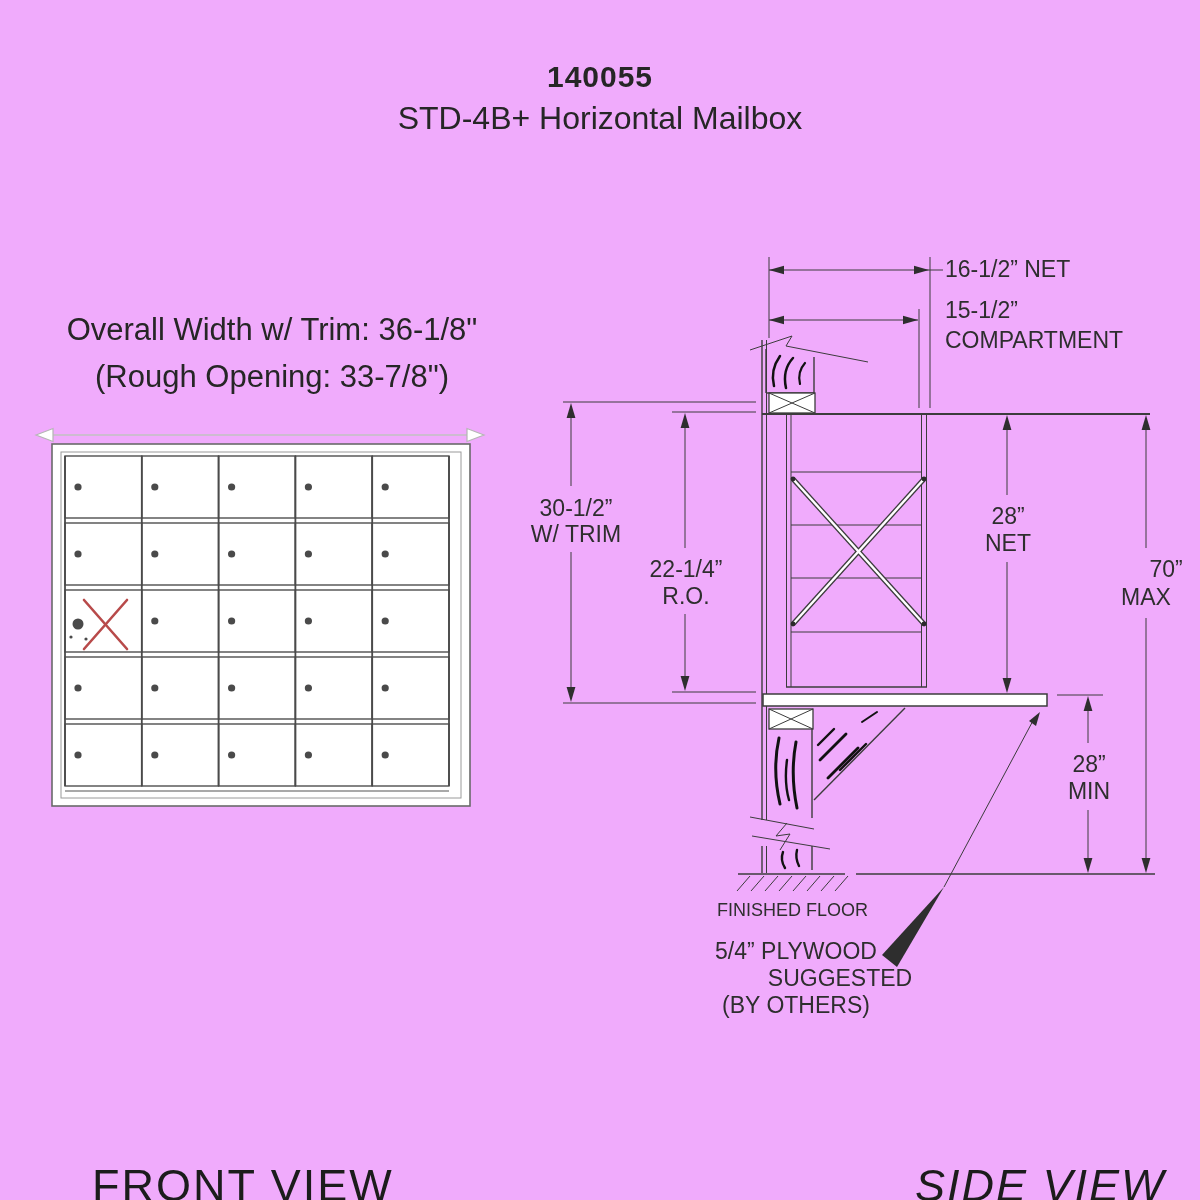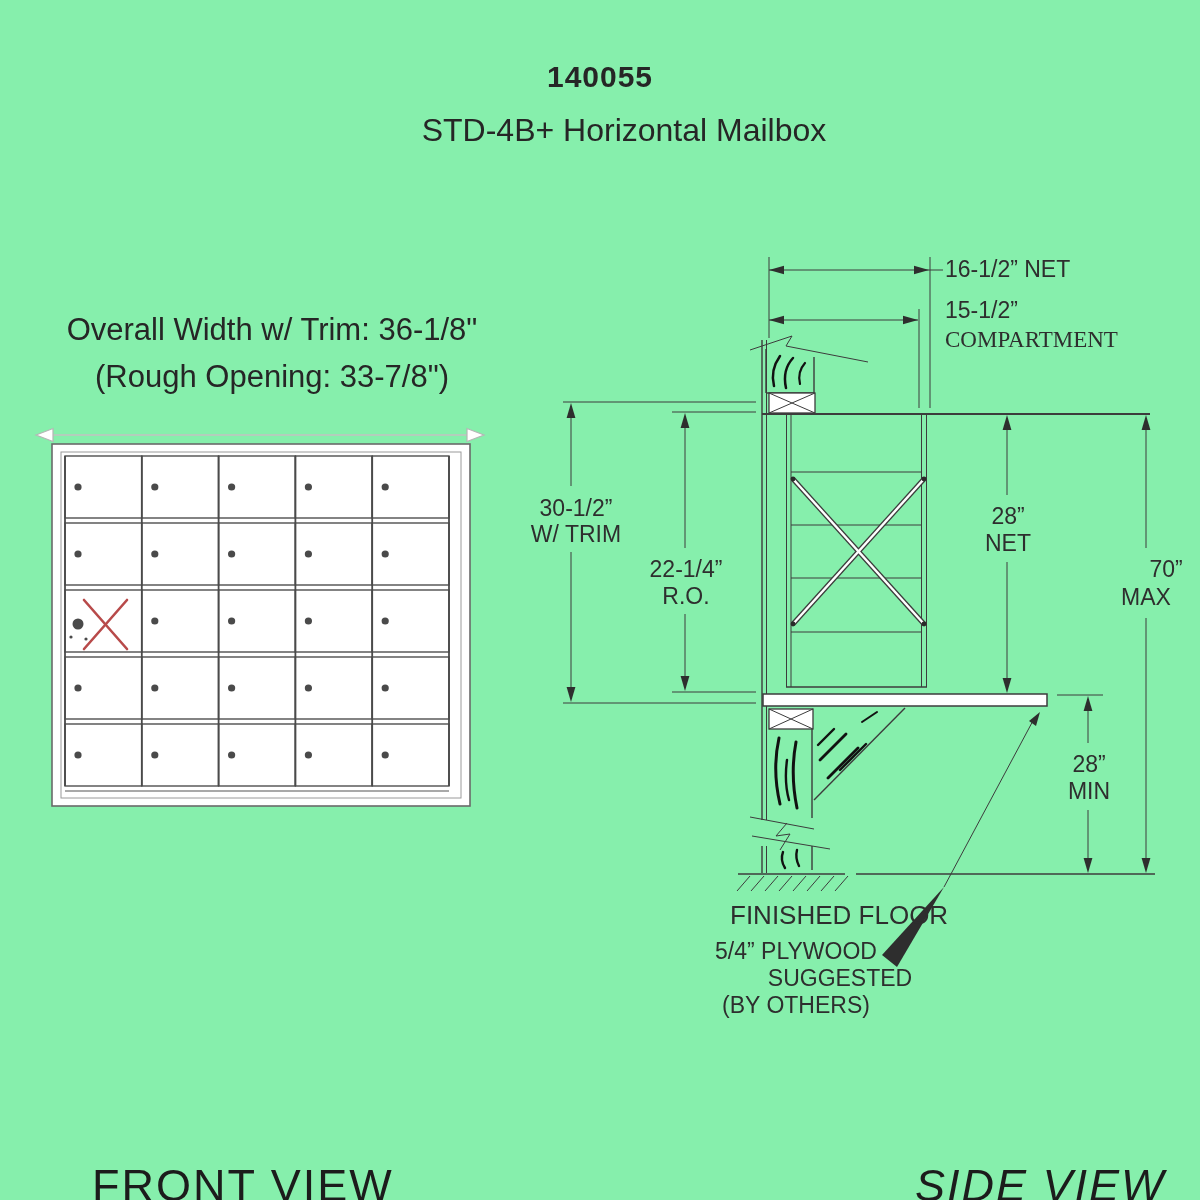--- a/index.html
+++ b/index.html
@@ -1,25 +1,25 @@
 <!DOCTYPE html>
 <html><head>
 <meta charset="utf-8">
 <style>
   html,body{margin:0;padding:0;background:#ffffff;}
-  .canvas{position:relative;width:1200px;height:1200px;background:#86efac;overflow:hidden;
+  .canvas{position:relative;width:1200px;height:1200px;background:#f0abfc;overflow:hidden;
           font-family:"Liberation Sans", sans-serif;color:#1f1f1f;}
   svg{position:absolute;left:0;top:0;}
   .t{position:absolute;white-space:nowrap;color:#262626;}
   .ctr{transform:translateX(-50%);text-align:center;}
   .title-model{font-size:30px;font-weight:bold;letter-spacing:1px;}
   .title-product{font-size:32px;}
   .note{font-size:31px;}
   .dim{font-size:23px;color:#2e2e2e;}
-  .floorlbl{font-size:26px;color:#2e2e2e;margin-left:13px;}
+  .floorlbl{font-size:18px;color:#2e2e2e;}
   .viewlbl{font-size:45px;letter-spacing:2px;color:#1c1c1c;margin-top:28px;}
   .door{fill:#ffffff;stroke:#4f4f4f;stroke-width:1.4;}
   .ln{stroke:#3c3c3c;fill:none;}
   .thin{stroke-width:1;}
   .med{stroke-width:1.4;}
   .thick{stroke-width:1.8;}
   .arr{fill:#2e2e2e;stroke:none;}
   .grain{stroke:#111;stroke-linecap:round;fill:none;}
 </style>
 </head>
@@ -239,28 +239,28 @@
 
       <g>
         <polygon class="arr" points="944,887 882,955 897,967"></polygon>
         <line class="ln thin" x1="944" y1="887" x2="1035" y2="717"></line>
         <polygon class="arr" points="1040,712 1036,726 1029,721"></polygon>
       </g>
     </g>
   </svg>
 
   <div class="t title-model ctr" style="left:600px;top:60px;">140055</div>
-  <div class="t title-product ctr" style="left:624px;top:100px;margin-top:12px;">STD-4B+ Horizontal Mailbox</div>
+  <div class="t title-product ctr" style="left:600px;top:100px;">STD-4B+ Horizontal Mailbox</div>
 
   <div class="t note ctr" style="left:272px;top:312px;">Overall Width w/ Trim: 36-1/8"</div>
   <div class="t note ctr" style="left:272px;top:359px;">(Rough Opening: 33-7/8")</div>
 
   <div class="t dim" style="left:945px;top:256px;">16-1/2” NET</div>
   <div class="t dim" style="left:945px;top:297px;">15-1/2”</div>
-  <div class="t dim" style="left:945px;top:327px;font-family:Liberation Serif, serif;">COMPARTMENT</div>
+  <div class="t dim" style="left:945px;top:327px;">COMPARTMENT</div>
 
   <div class="t dim ctr" style="left:576px;top:495px;">30-1/2”</div>
   <div class="t dim ctr" style="left:576px;top:521px;">W/ TRIM</div>
 
   <div class="t dim ctr" style="left:686px;top:556px;">22-1/4”</div>
   <div class="t dim ctr" style="left:686px;top:583px;">R.O.</div>
 
   <div class="t dim ctr" style="left:1008px;top:503px;">28”</div>
   <div class="t dim ctr" style="left:1008px;top:530px;">NET</div>
 

